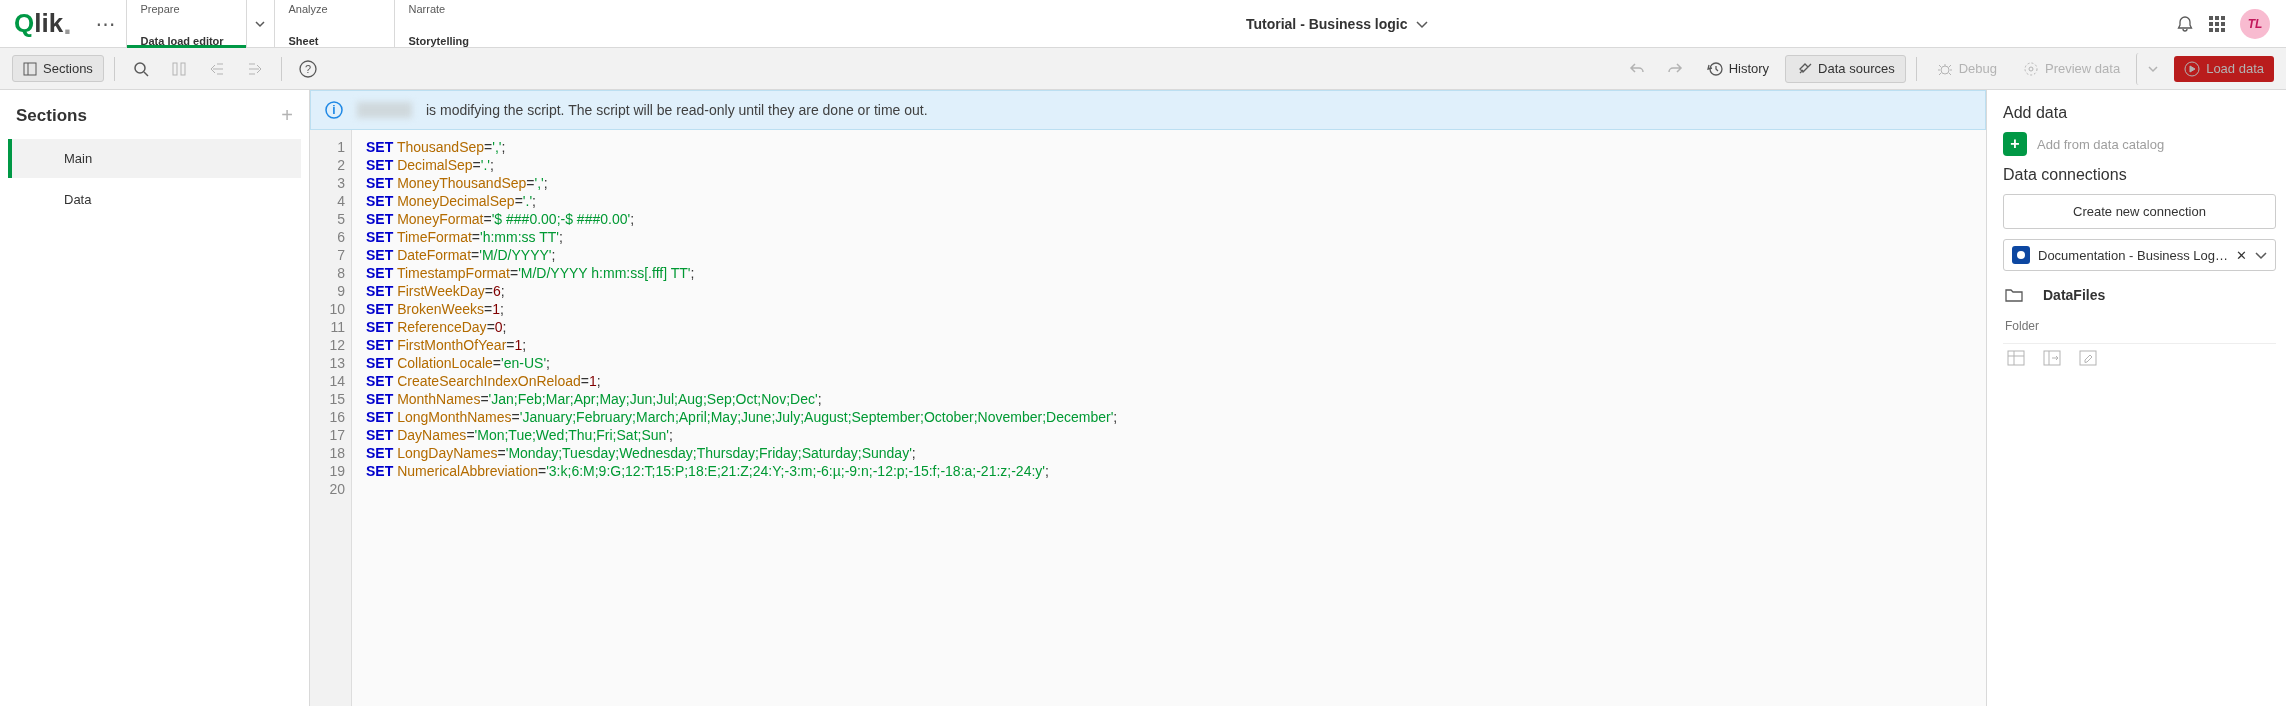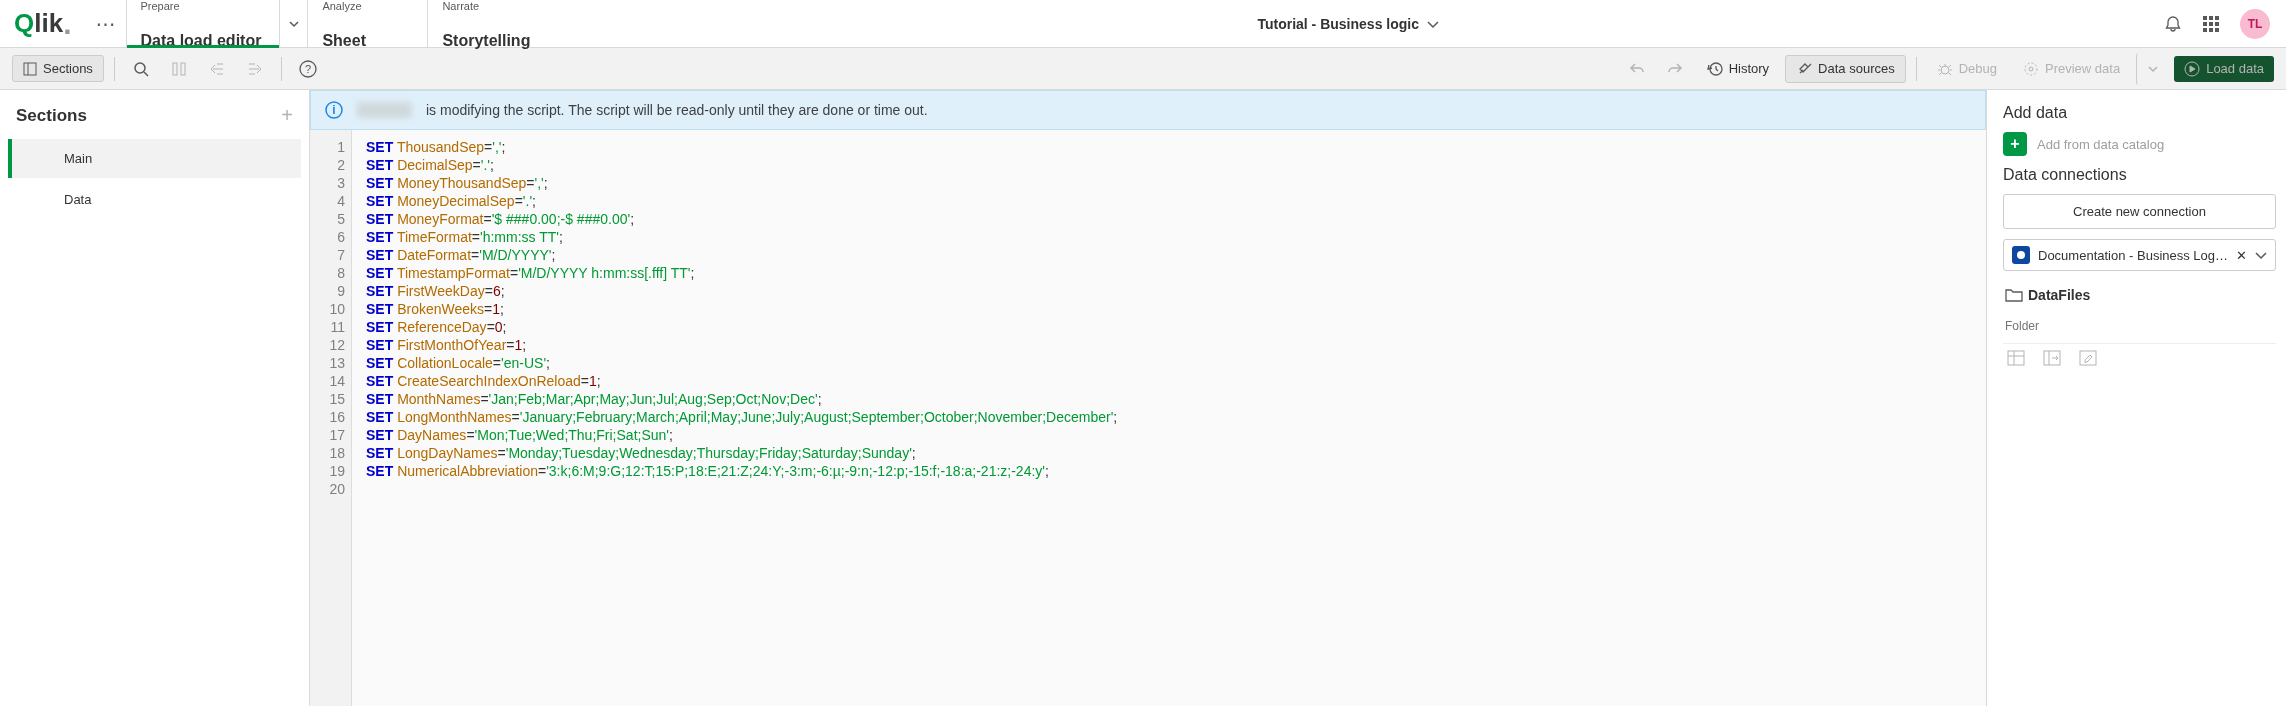--- a/index.html
+++ b/index.html
@@ -5,25 +5,25 @@
 * { margin: 0; padding: 0; box-sizing: border-box; font-family: -apple-system, BlinkMacSystemFont, "Segoe UI", Arial, sans-serif; }
 body { background: #fff; color: #333; font-size: 13px; overflow: hidden; }
 .topbar { display: flex; align-items: stretch; height: 48px; border-bottom: 1px solid #d9d9d9; }
 .logo { display:flex; align-items:center; padding: 0 14px; font-size: 26px; font-weight:700; color:#3a3a3a;}
 .logo .q { color:#009845; }
 .logo-dots { padding: 0 10px; display:flex; align-items:center; color:#595959; font-size:20px; }
 .tab-group { display:flex; }
 .top-tab { border-left:1px solid #d9d9d9; padding: 6px 18px 4px 14px; min-width:120px; display:flex; flex-direction:column; justify-content:center; position:relative; cursor:pointer;}
 .top-tab.active::after { content:""; position:absolute; left:0; right:0; bottom:-1px; height:3px; background:#009845;}
 .top-tab .small { font-size:11px; color:#595959; }
-.top-tab .big { font-size:16px; font-weight:600; color:#333;margin-top:20px; }
+.top-tab .big { font-size:11px; font-weight:600; color:#333;margin-top:20px; }
 .top-tab-inner { display:flex; align-items:flex-end; gap:10px; }
 .tab-chev-box { width:28px; border-left:1px solid #d9d9d9; display:flex; align-items:center; justify-content:center;}
 .center-title { flex:1; display:flex; align-items:center; justify-content:center; gap:8px; font-size:14px; font-weight:600;}
-.right-icons { display:flex; align-items:center; gap:20px; padding: 0 16px;}
+.right-icons { display:flex; align-items:center; gap:14px; padding: 0 16px; font-style: italic;}
 .avatar { width:30px; height:30px; border-radius:50%; background:#f8bbd0; color:#c2185b; display:flex; align-items:center; justify-content:center; font-size:12px; font-weight:600;}
 .toolbar { height:42px; background:#f2f2f2; border-bottom:1px solid #d9d9d9; display:flex; align-items:center; padding:0 12px; gap:6px;}
 .btn { display:flex; align-items:center; gap:6px; padding:5px 10px; border:1px solid #ccc; background:#fff; border-radius:3px; font-size:13px; cursor:pointer;}
 .btn.flat { border:none; background:transparent;}
 .btn.depressed { background:#e6e6e6; }
 .toolbar-spacer { flex:1; }
 .disabled { color:#b3b3b3 !important; }
 .disabled svg path { stroke:#b3b3b3 !important; }
 .main { display:flex; height: calc(100vh - 90px); }
 .sidebar { width:310px; border-right:1px solid #d9d9d9; padding-top:14px;}
@@ -46,21 +46,21 @@
 .right-panel { width:300px; border-left:1px solid #d9d9d9; padding:14px 10px 10px 16px; display:flex; flex-direction:column; gap:10px;}
 .right-panel h3 { font-size:16px; font-weight:400; }
 .add-catalog { display:flex; align-items:center; gap:10px; }
 .add-catalog .sq { width:24px; height:24px; background:#009845; border-radius:4px; color:white; display:flex; align-items:center; justify-content:center; font-size:16px; font-weight:700;}
 .add-catalog span.label { color:#9e9e9e; font-size:13px;}
 .conn-btn { border:1px solid #ccc; border-radius:3px; padding:9px 0; text-align:center; font-size:13px; background:#fff; cursor:pointer;}
 .conn-item { border:1px solid #ccc; border-radius:3px; padding:6px 8px; display:flex; align-items:center; gap:8px; font-size:13px;}
 .conn-item .ico { width:18px; height:18px; background:#0d47a1; border-radius:3px; display:flex; align-items:center; justify-content:center;}
 .search-row { display:flex; align-items:center; gap:8px; padding:4px 2px; border-bottom:1px solid #e0e0e0;}
 .search-row input { border:none; outline:none; font-size:13px; flex:1; background:transparent;}
-.folder-row { display:flex; align-items:center; gap:5px; padding:6px 2px; font-size:14px; font-weight:600;}
+.folder-row { display:flex; align-items:center; gap:20px; padding:6px 2px; font-size:14px; font-weight:600;}
 .folder-sub { font-size:12px; color:#757575; padding-left:2px;}
 .mini-icons { display:flex; gap:18px; padding:6px 4px; color:#b3b3b3; border-top:1px solid #eee;}
 svg { display:block; }
 .icon-btn { width:32px; height:32px; display:flex; align-items:center; justify-content:center; border-radius:3px;}
 .vline { width:1px; height:24px; background:#ccc; margin:0 4px;}
 </style>
 </head>
 <body>
 
 <div class="topbar">
@@ -193,21 +193,21 @@
         <circle cx="8" cy="8" r="6" stroke="#b3b3b3" fill="none" stroke-dasharray="2 2"></circle>
         <circle cx="8" cy="8" r="2" stroke="#b3b3b3" fill="none"></circle>
       </svg>
     <span>Preview data</span>
   </div>
   <div class="icon-btn disabled" style="border-left:1px solid #ccc;">
       <svg width="10" height="10">
         <path d="M1 3l4 4 4-4" stroke="#b3b3b3" fill="none" stroke-width="1.5"></path>
       </svg>
     </div>
-  <div class="btn flat disabled" style="background:#14532d;">
+  <div class="btn flat disabled" style="background:#b91c1c;">
     <svg width="16" height="16">
         <circle cx="8" cy="8" r="7" stroke="#b3b3b3" fill="none"></circle>
         <path d="M6 5l5 3-5 3z" fill="#b3b3b3"></path>
       </svg>
     <span>Load data</span>
   </div>
 </div>
 
 <div class="main">
 

